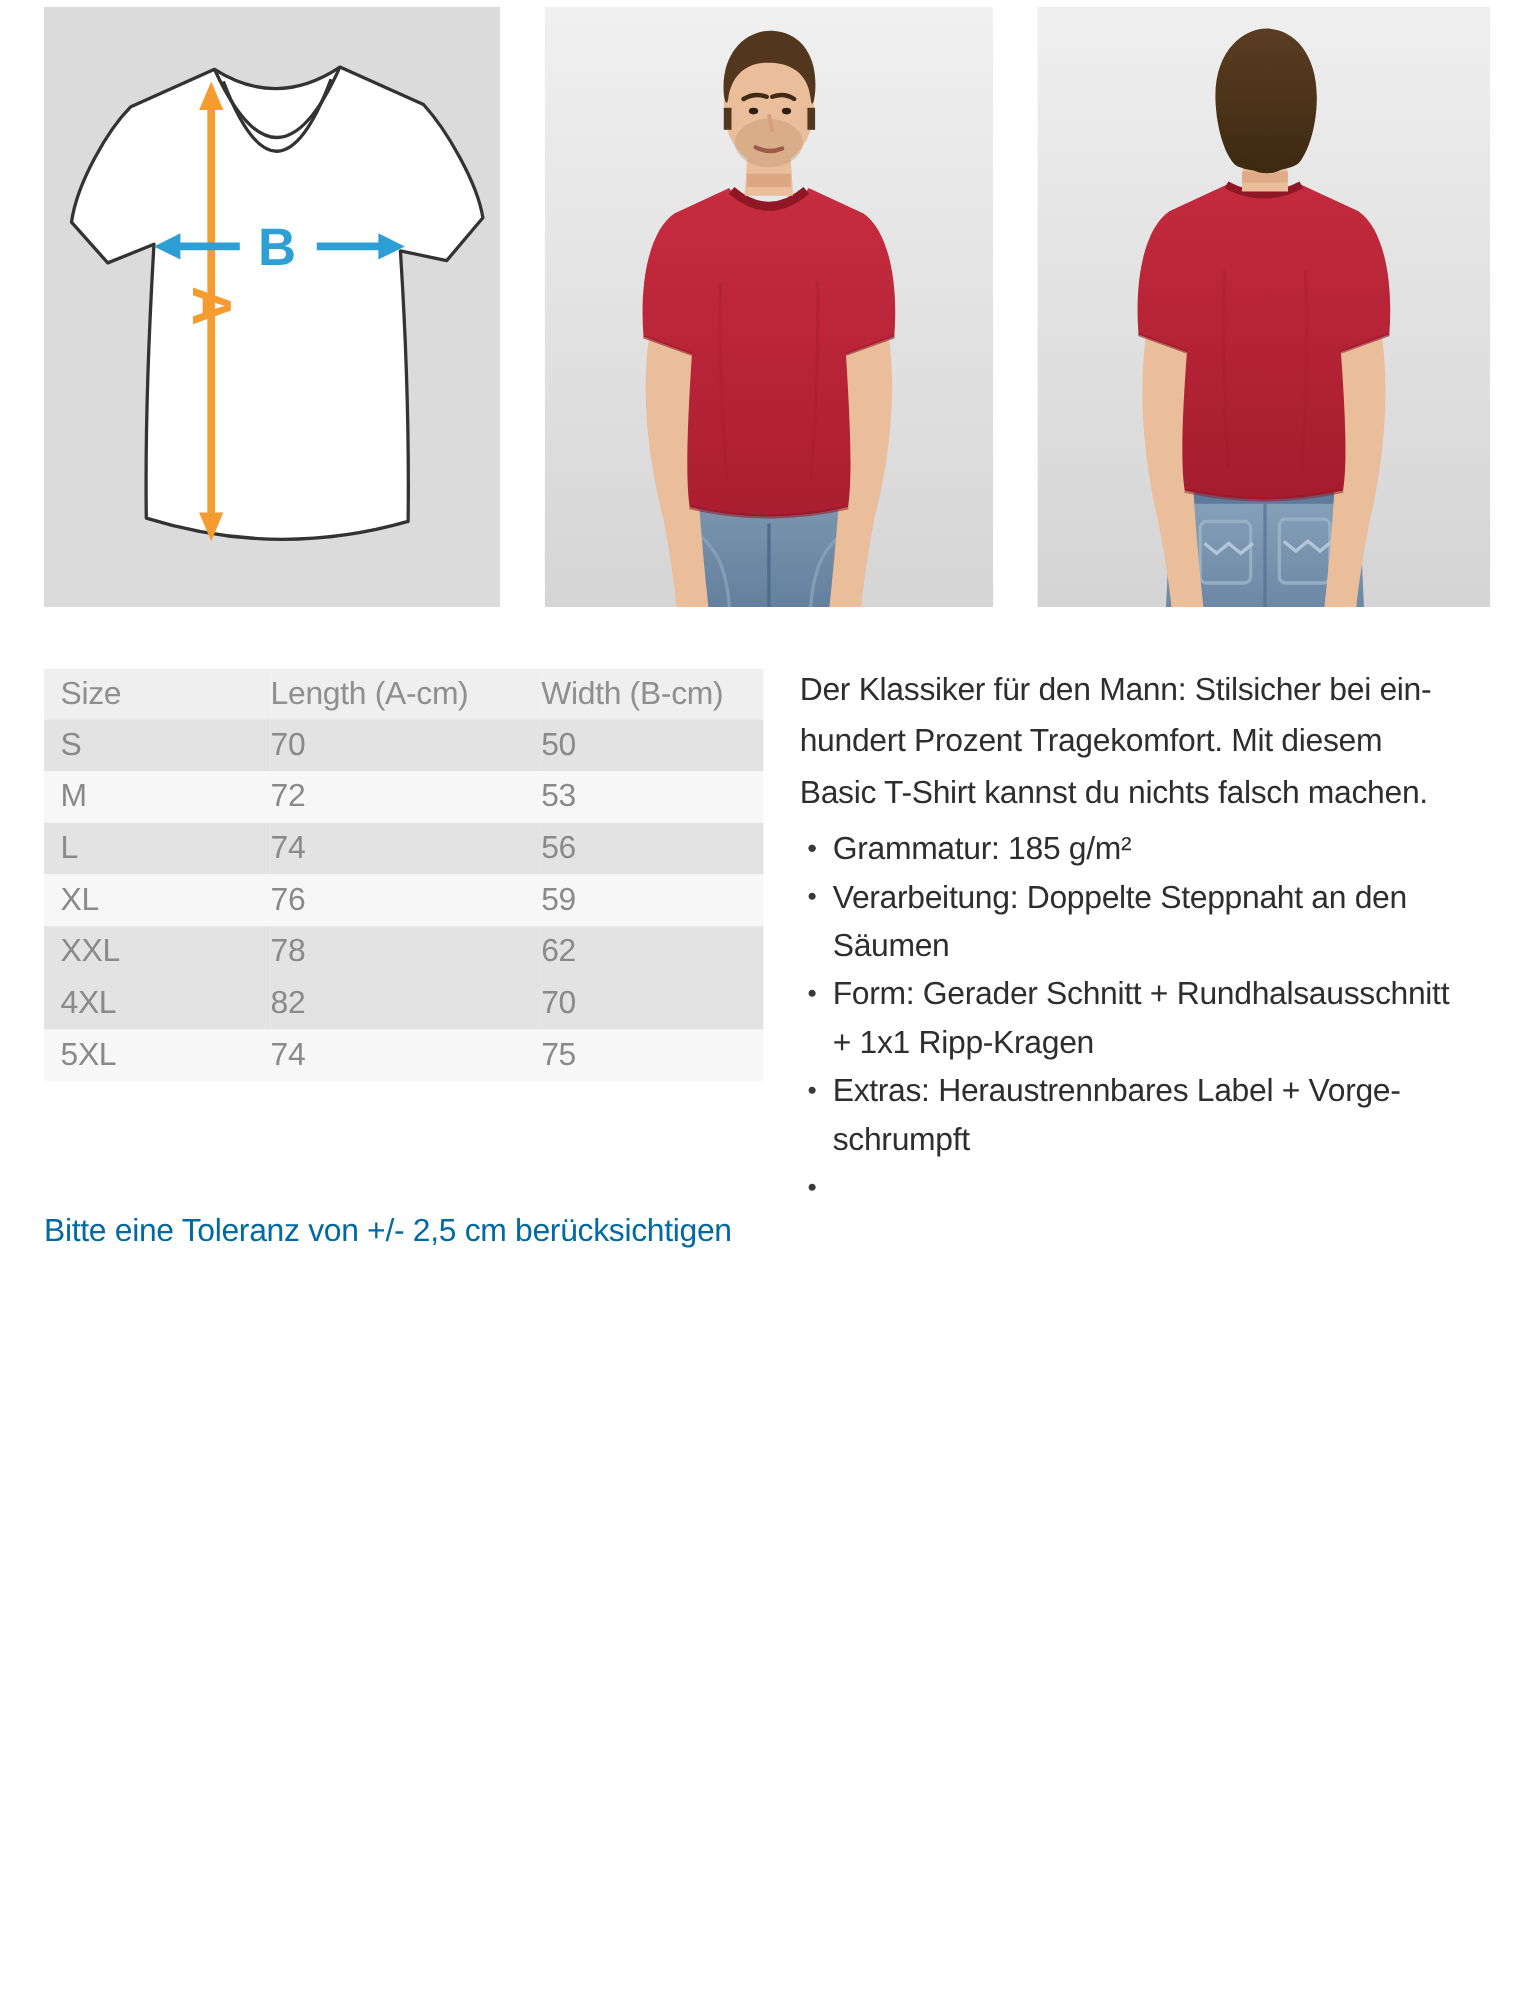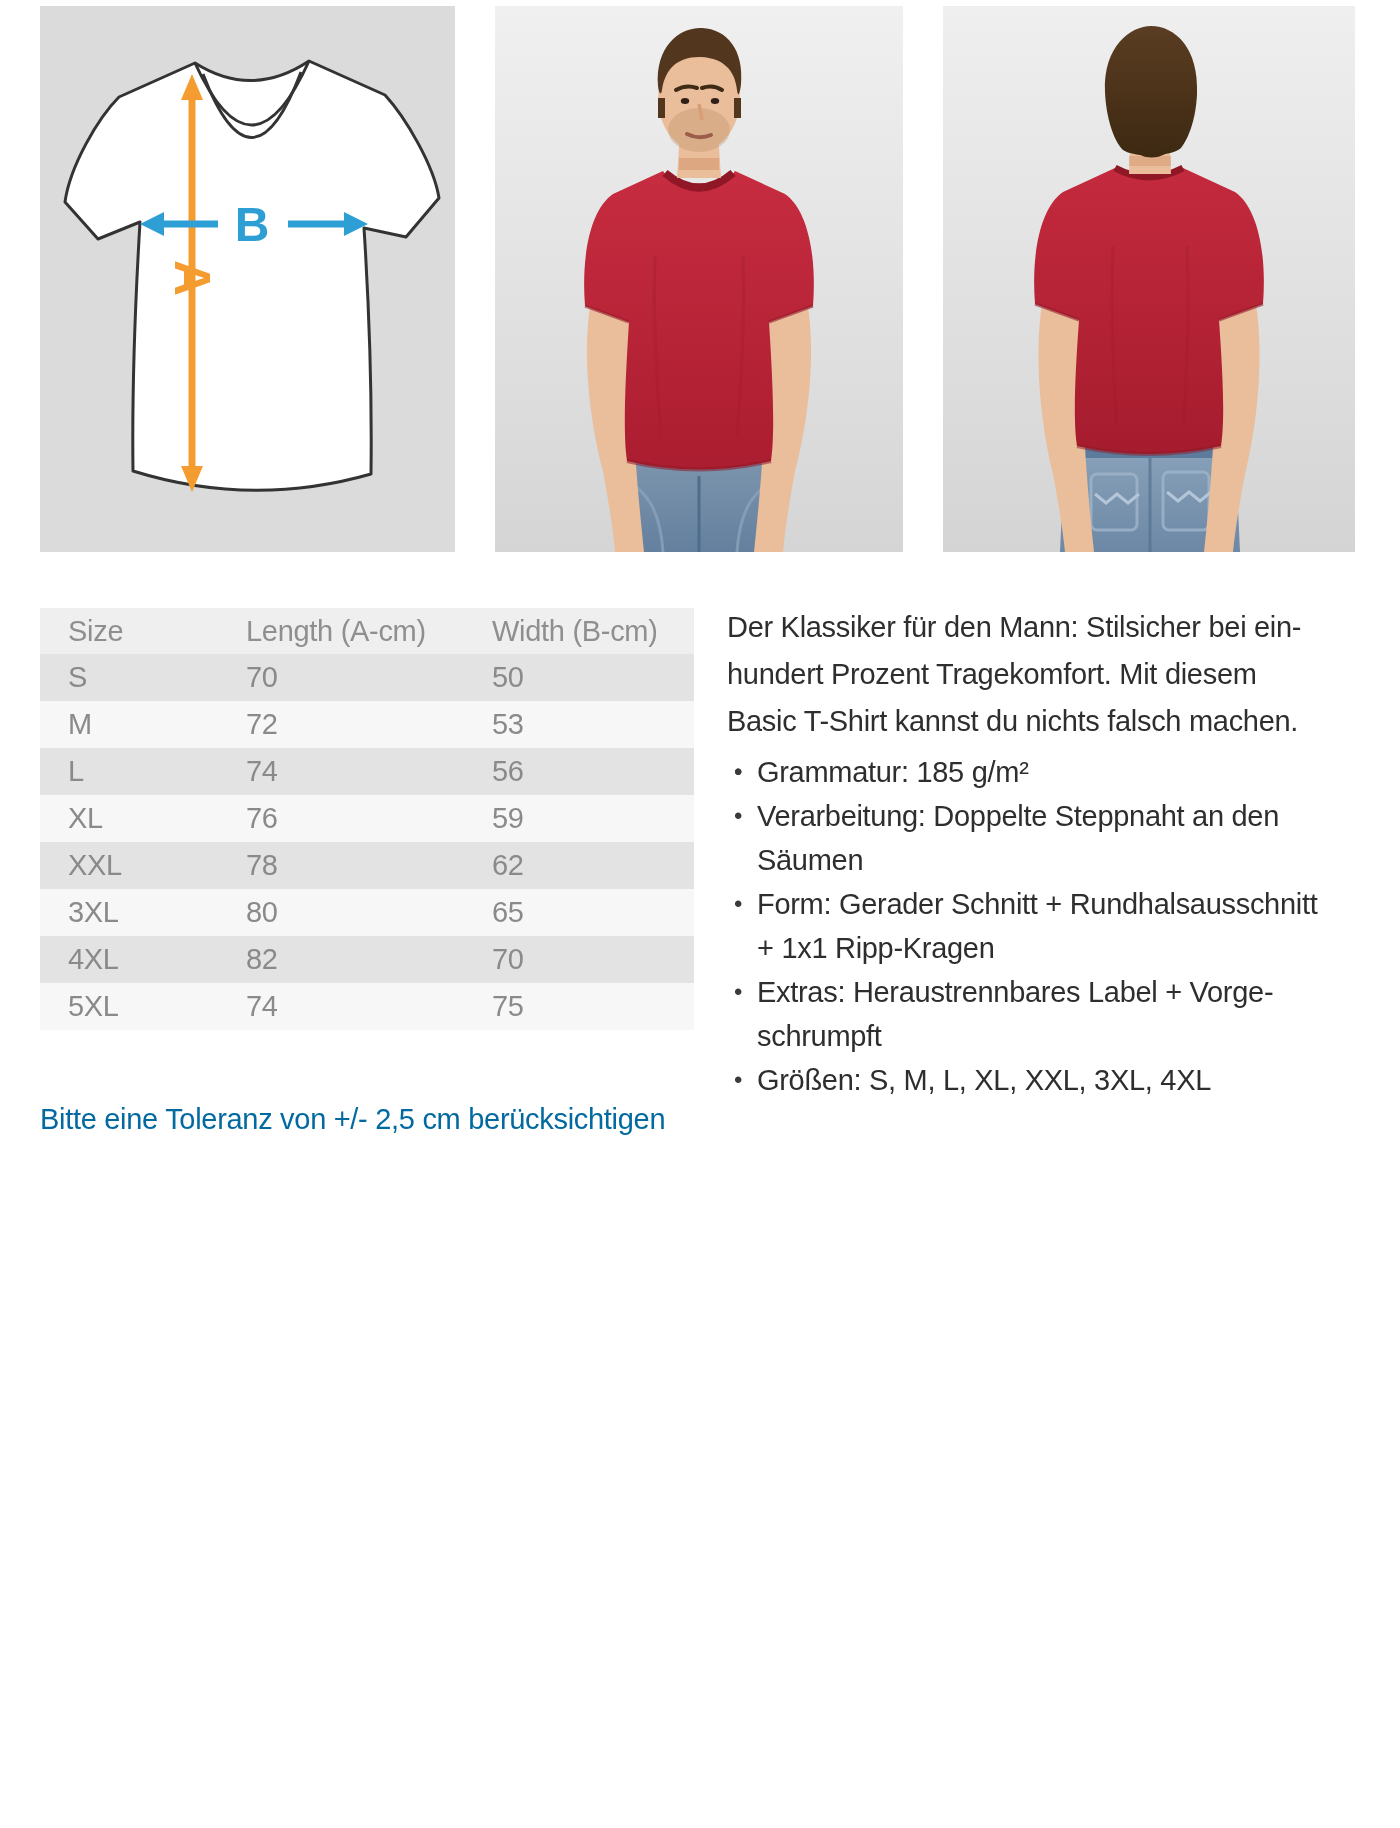--- a/index.html
+++ b/index.html
@@ -10,21 +10,21 @@
   .panel svg{display:block;width:100%;height:100%;}
   #panel-diagram{left:40px;width:415px;}
   #panel-front{left:495px;width:408px;}
   #panel-back{left:943px;width:412px;}
   
   .size-table{position:absolute;left:40px;top:608px;width:654px;border-collapse:collapse;
               table-layout:fixed;font-size:29px;letter-spacing:-0.3px;}
   .size-table th{font-weight:normal;color:#8f8f8f;background:#efefef;height:46px;
                  text-align:left;padding:0;}
   .size-table td{color:#8a8a8a;height:47px;text-align:left;padding:0;}
-  .size-table th:first-child,.size-table td:first-child{padding-left:28px;}
+  .size-table th:first-child,.size-table td:first-child{padding-left:15px;}
   .row-dark td{background:#e3e3e3;}
   .row-light td{background:#f7f7f7;}
   
   .description{position:absolute;left:727px;top:604px;width:660px;color:#2e2e2e;
                font-size:29px;letter-spacing:-0.3px;}
   .intro{white-space:pre-line;line-height:47px;margin:0;}
   .features{list-style:none;margin:0;padding:0;position:absolute;left:0;top:146px;width:660px;}
   .features li{position:relative;padding-left:30px;line-height:44px;}
   .features .dot{position:absolute;left:7px;top:0;font-size:24px;color:#3a3a3a;}
   .features .btext{white-space:pre-line;}
@@ -229,25 +229,20 @@
         <tr class="row-light">
           <td>XL</td>
           <td>76</td>
           <td>59</td>
         </tr>
         <tr class="row-dark">
           <td>XXL</td>
           <td>78</td>
           <td>62</td>
         </tr>
-        <tr class="row-light">
-          <td>3XL</td>
-          <td>80</td>
-          <td>65</td>
-        </tr>
         <tr class="row-dark">
           <td>4XL</td>
           <td>82</td>
           <td>70</td>
         </tr>
         <tr class="row-light">
           <td>5XL</td>
           <td>74</td>
           <td>75</td>
         </tr>
@@ -260,21 +255,21 @@
 Basic T-Shirt kannst du nichts falsch machen.</p>
     <ul class="features">
         <li><span class="dot">•</span></li>
         <li><span class="dot">•</span><span class="btext">Grammatur: 185 g/m²</span></li>
         <li><span class="dot">•</span><span class="btext">Verarbeitung: Doppelte Steppnaht an den
 Säumen</span></li>
         <li><span class="dot">•</span><span class="btext">Form: Gerader Schnitt + Rundhalsausschnitt
 + 1x1 Ripp-Kragen</span></li>
         <li><span class="dot">•</span><span class="btext">Extras: Heraustrennbares Label + Vorge-
 schrumpft</span></li>
-        <li><span class="dot">•</span><span class="btext">Größen:  S, M, L, XL, XXL, 3XL, 4XL</span></li>
+        <li><span class="dot">•</span></li>
       </ul>
   </div>
 
   <div class="notes">
     <div>Bitte eine Toleranz von +/- 2,5 cm berücksichtigen</div>
   </div>
 
 </div>
 
 </body></html>

